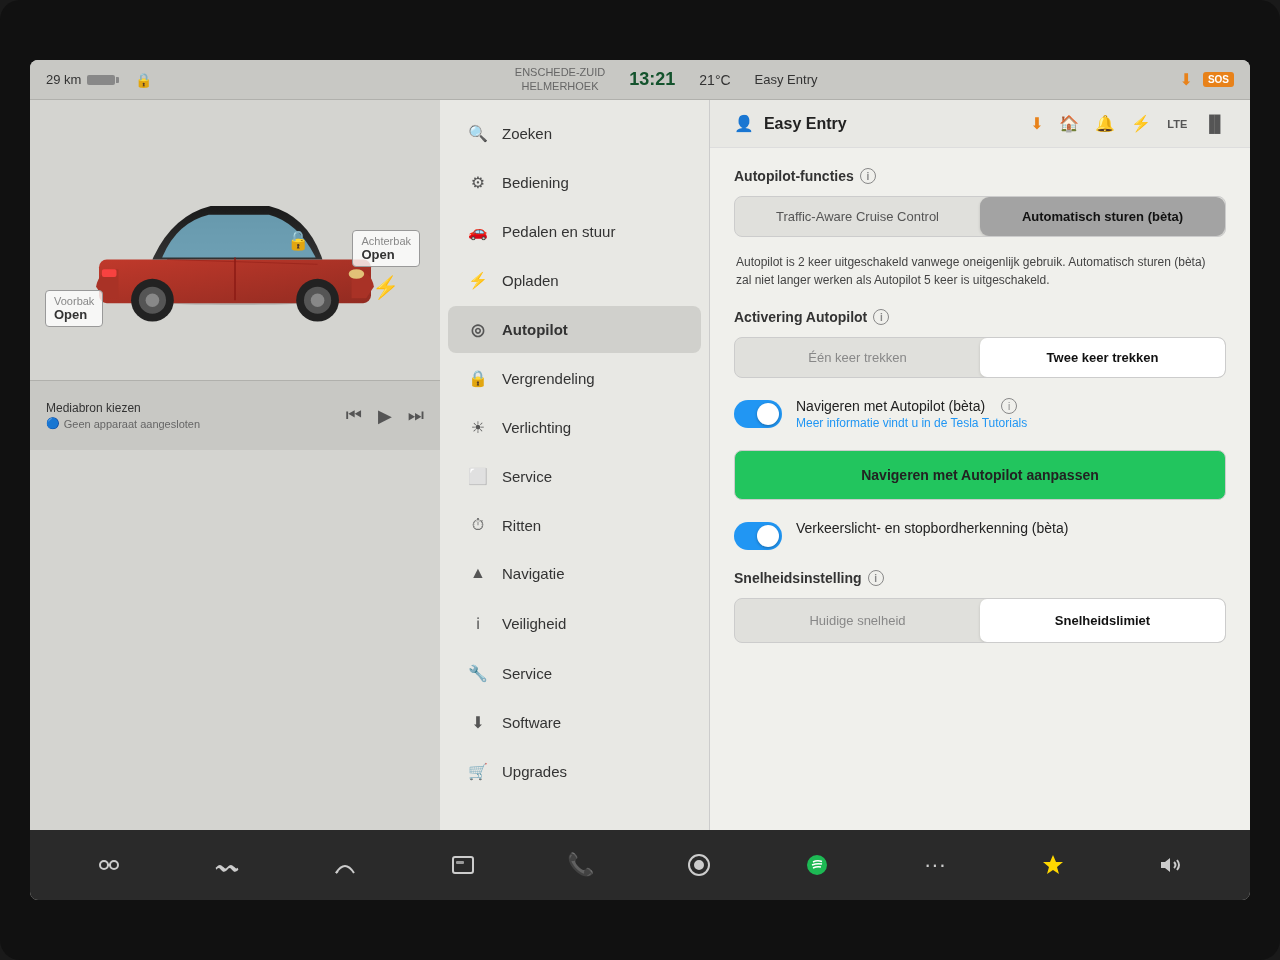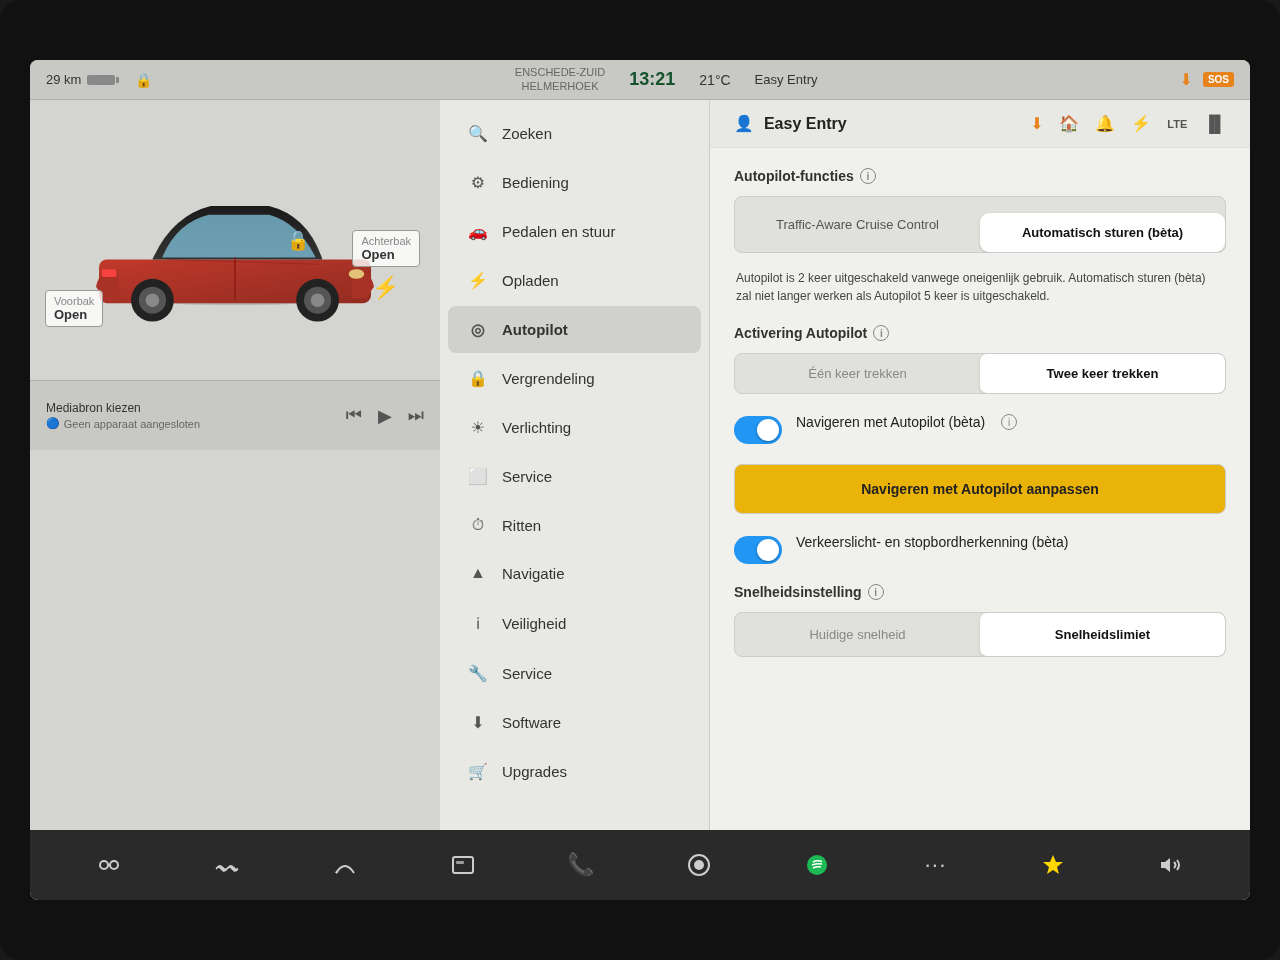--- a/index.html
+++ b/index.html
@@ -307,26 +307,25 @@
       padding: 12px 8px;
       text-align: center;
       font-size: 13px;
       color: #555;
       cursor: pointer;
       background: transparent;
       border: none;
       font-family: inherit;
     }
     .seg-btn.active {
-      background: #ffffff;
+      background: #a3a3a3;
       color: #111;
       font-weight: 600;
       border-radius: 9px;
       box-shadow: 0 1px 3px rgba(0,0,0,0.15);
-      margin-top: 16px;
     }
 
     .warning-text {
       font-size: 12px;
       color: #444;
       line-height: 1.5;
       margin-bottom: 20px;
       padding: 0 2px;
     }
 
@@ -400,21 +399,21 @@
     .toggle-sublabel {
       font-size: 12px;
       color: #2196F3;
       margin-top: 2px;
     }
 
     
     .big-button {
       width: 100%;
       padding: 16px;
-      background: #eab308;
+      background: #22c55e;
       border: 1px solid #ccc;
       border-radius: 8px;
       font-size: 14px;
       font-weight: 600;
       color: #222;
       cursor: pointer;
       text-align: center;
       font-family: inherit;
       margin-bottom: 20px;
     }
@@ -687,20 +686,21 @@
         </div>
 
         
         <div class="toggle-row">
           <div class="toggle-switch"></div>
           <div class="toggle-text">
             <div class="toggle-label">
               <span>Navigeren met Autopilot (bèta)</span>
               <span class="info-circle">i</span>
             </div>
+            <div class="toggle-sublabel">Meer informatie vindt u in de Tesla Tutorials</div>
           </div>
         </div>
 
         
         <button class="big-button">Navigeren met Autopilot aanpassen</button>
 
         
         <div class="toggle-row">
           <div class="toggle-switch"></div>
           <div class="toggle-text">

